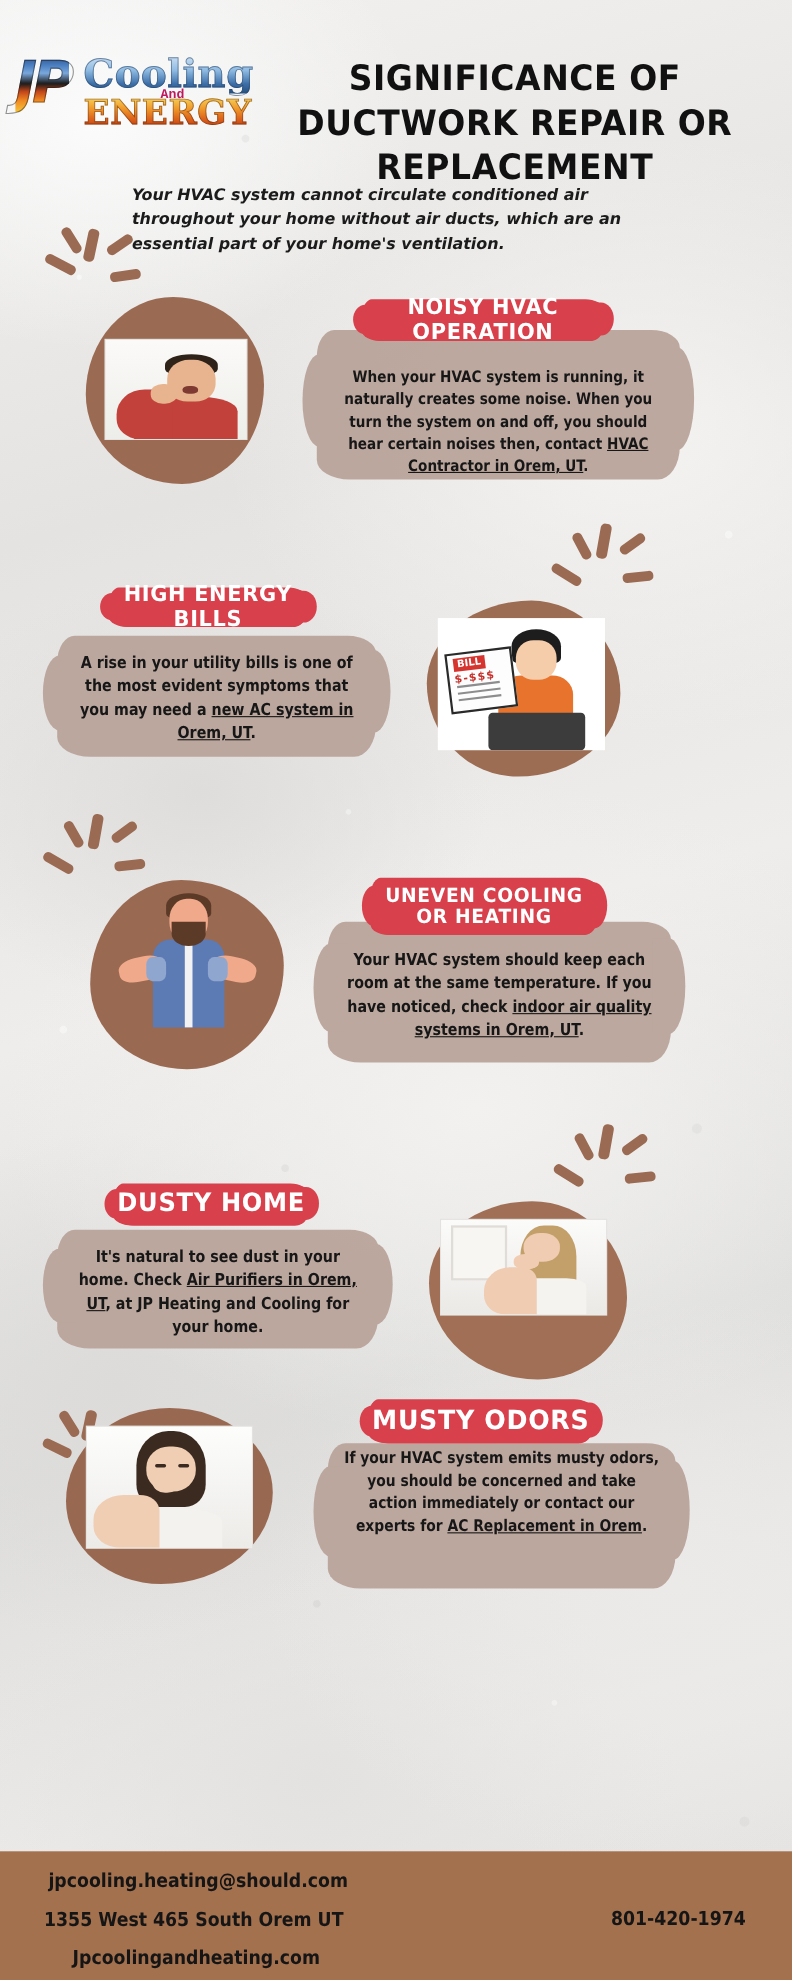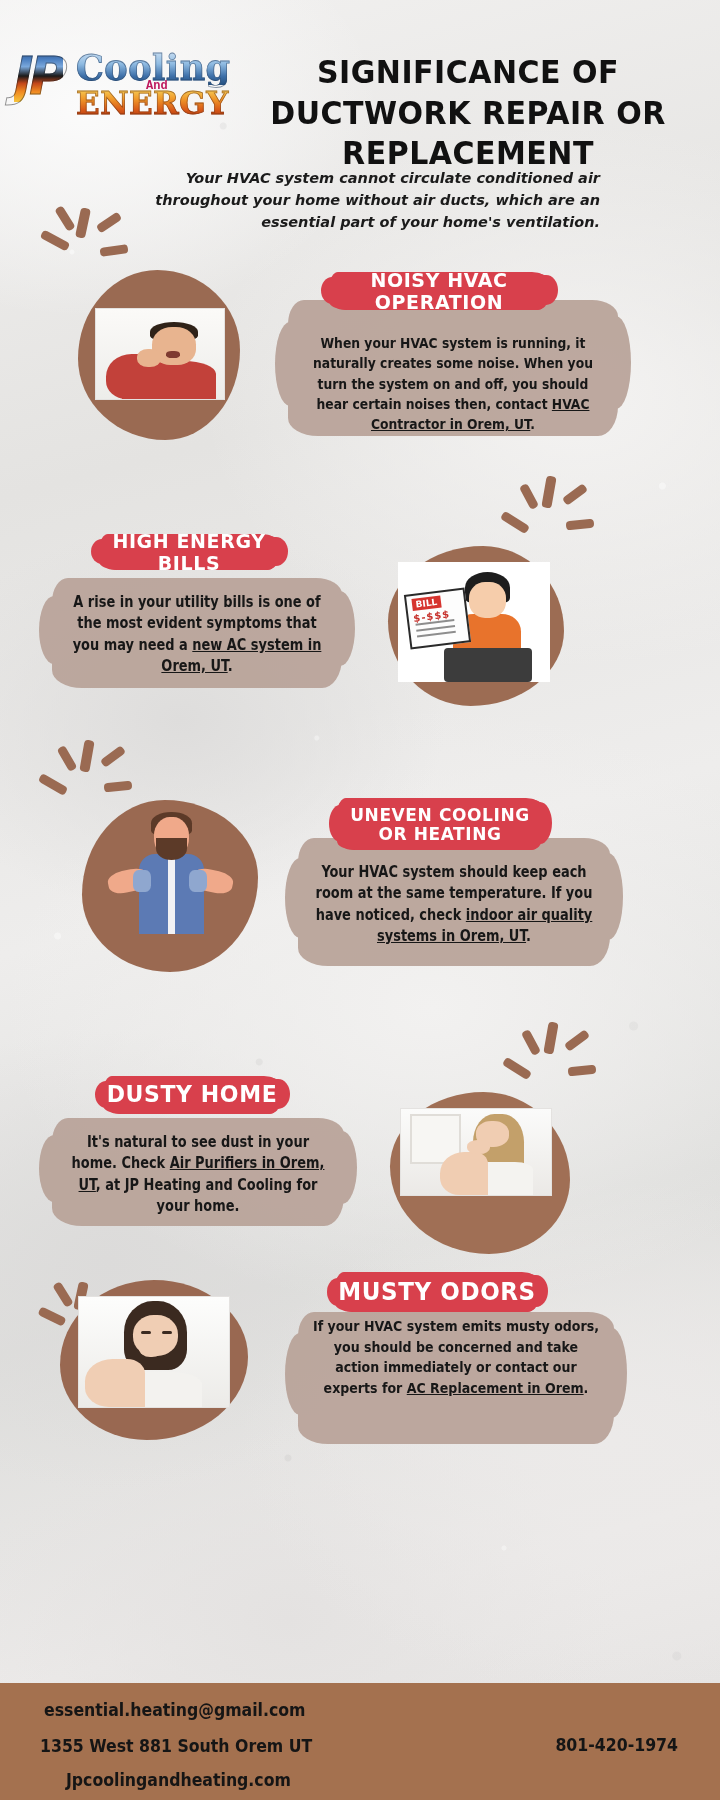--- a/index.html
+++ b/index.html
@@ -94,21 +94,21 @@
     position: absolute; left: 238px; top: 24px; width: 460px;
     text-align: center; color: #111;
     font-family: "DejaVu Sans", sans-serif;
     font-weight: 700; font-size: 30px; line-height: 1.27;
     letter-spacing: .5px; text-transform: uppercase;
     transform: scaleY(1.06);
   }
 
   .intro {
     position: absolute; left: 120px; top: 168px; width: 480px;
-    text-align: right; color: #1b1b1b;
+    text-align: left; color: #1b1b1b;
     font-family: "DejaVu Sans", sans-serif;
     font-style: italic; font-weight: 700;
     font-size: 14.5px; line-height: 1.5;
   }
 
   
   .sec { position: absolute; }
 
   
   .blob {
@@ -461,19 +461,19 @@
     <div class="ribbon" style="left:336px; top:1272px; width:202px; height:40px;">
       <div class="ribbon-text" style="font-size:23px;">MUSTY ODORS</div>
     </div>
 
     <div class="body-text" style="left:304px; top:1316px; width:304px; font-size:14.6px;">
       <span>If your HVAC system emits musty odors, you should be concerned and take action immediately or contact our experts for </span><u>AC Replacement in Orem</u><span>.</span>
     </div>
   </div>
 
   <div class="footer">
-    <div class="f-email">essential.heating@gmail.com</div>
-    <div class="f-addr">1355 West 881 South Orem UT</div>
+    <div class="f-email">jpcooling.heating@should.com</div>
+    <div class="f-addr">1355 West 465 South Orem UT</div>
     <div class="f-site">Jpcoolingandheating.com</div>
     <div class="f-phone">801-420-1974</div>
   </div>
 
 </div>
 
 </body></html>

